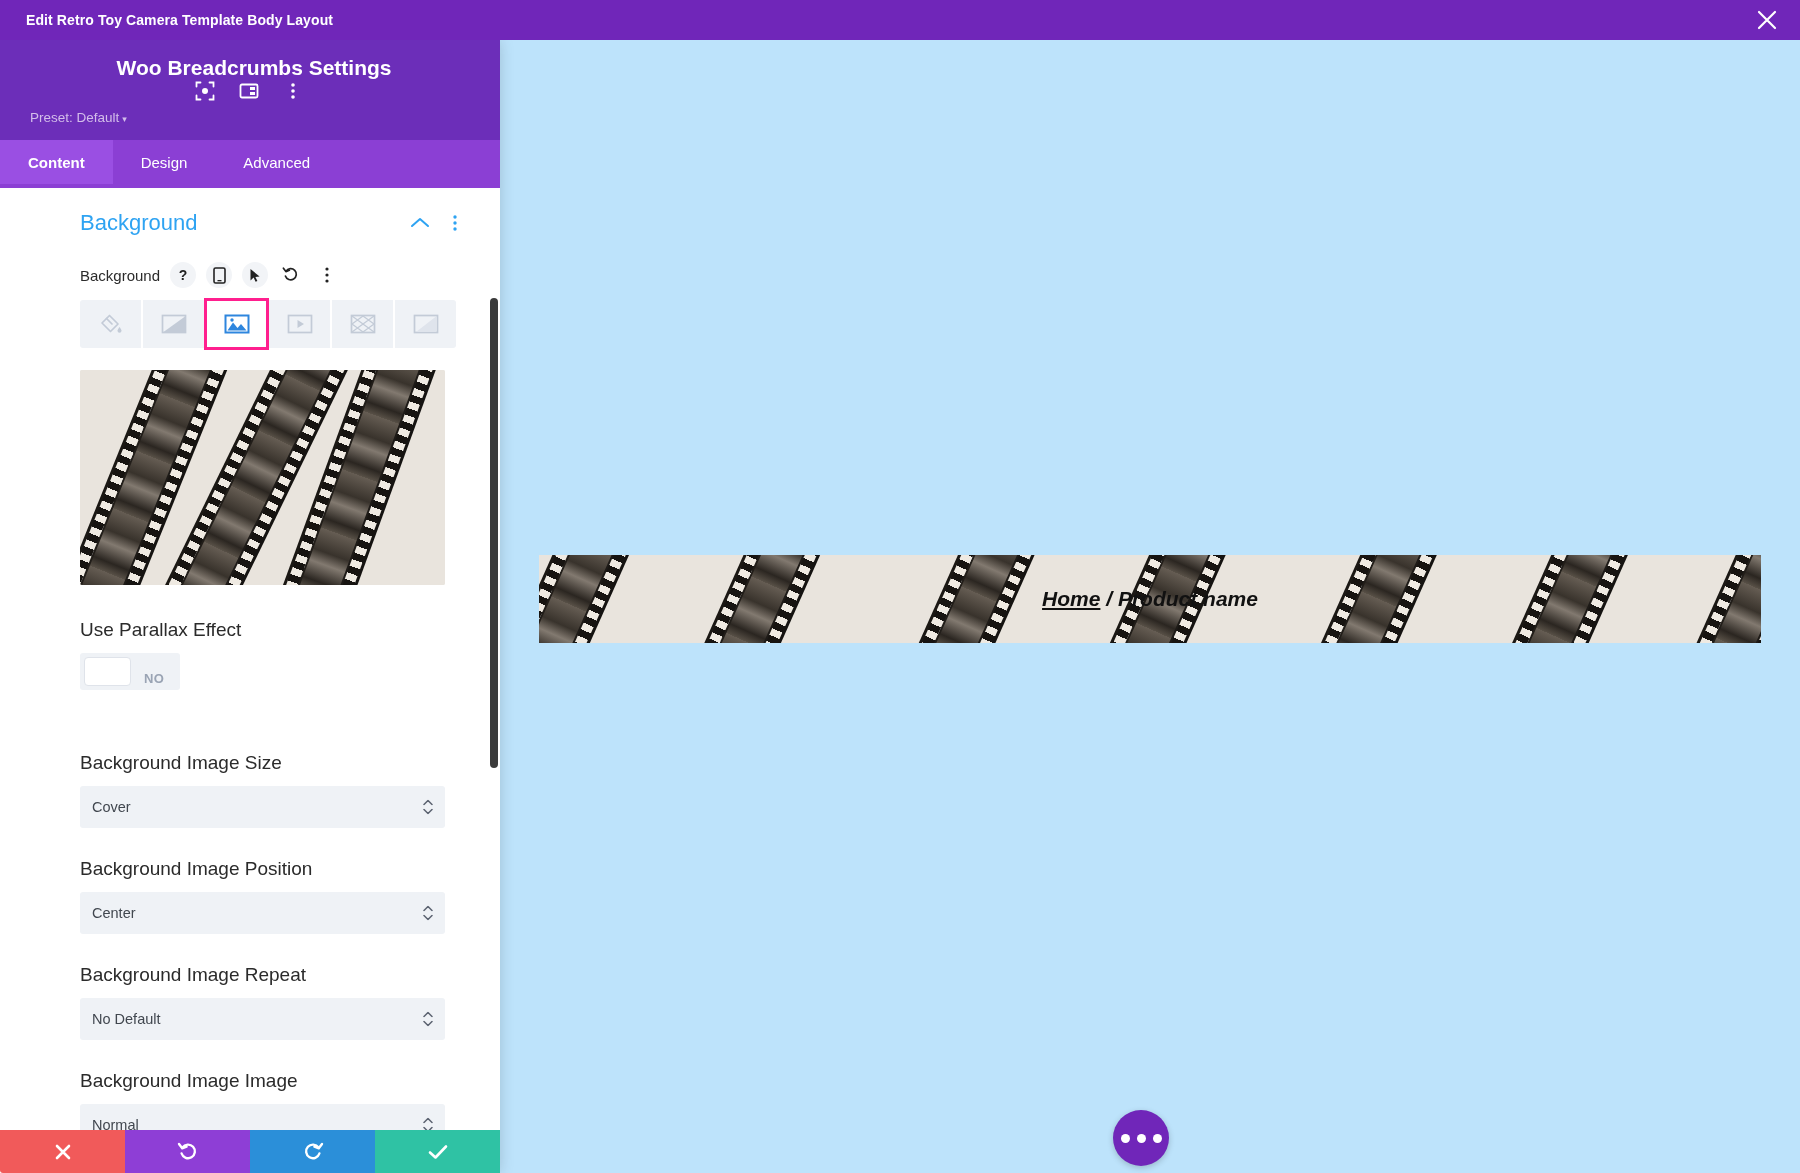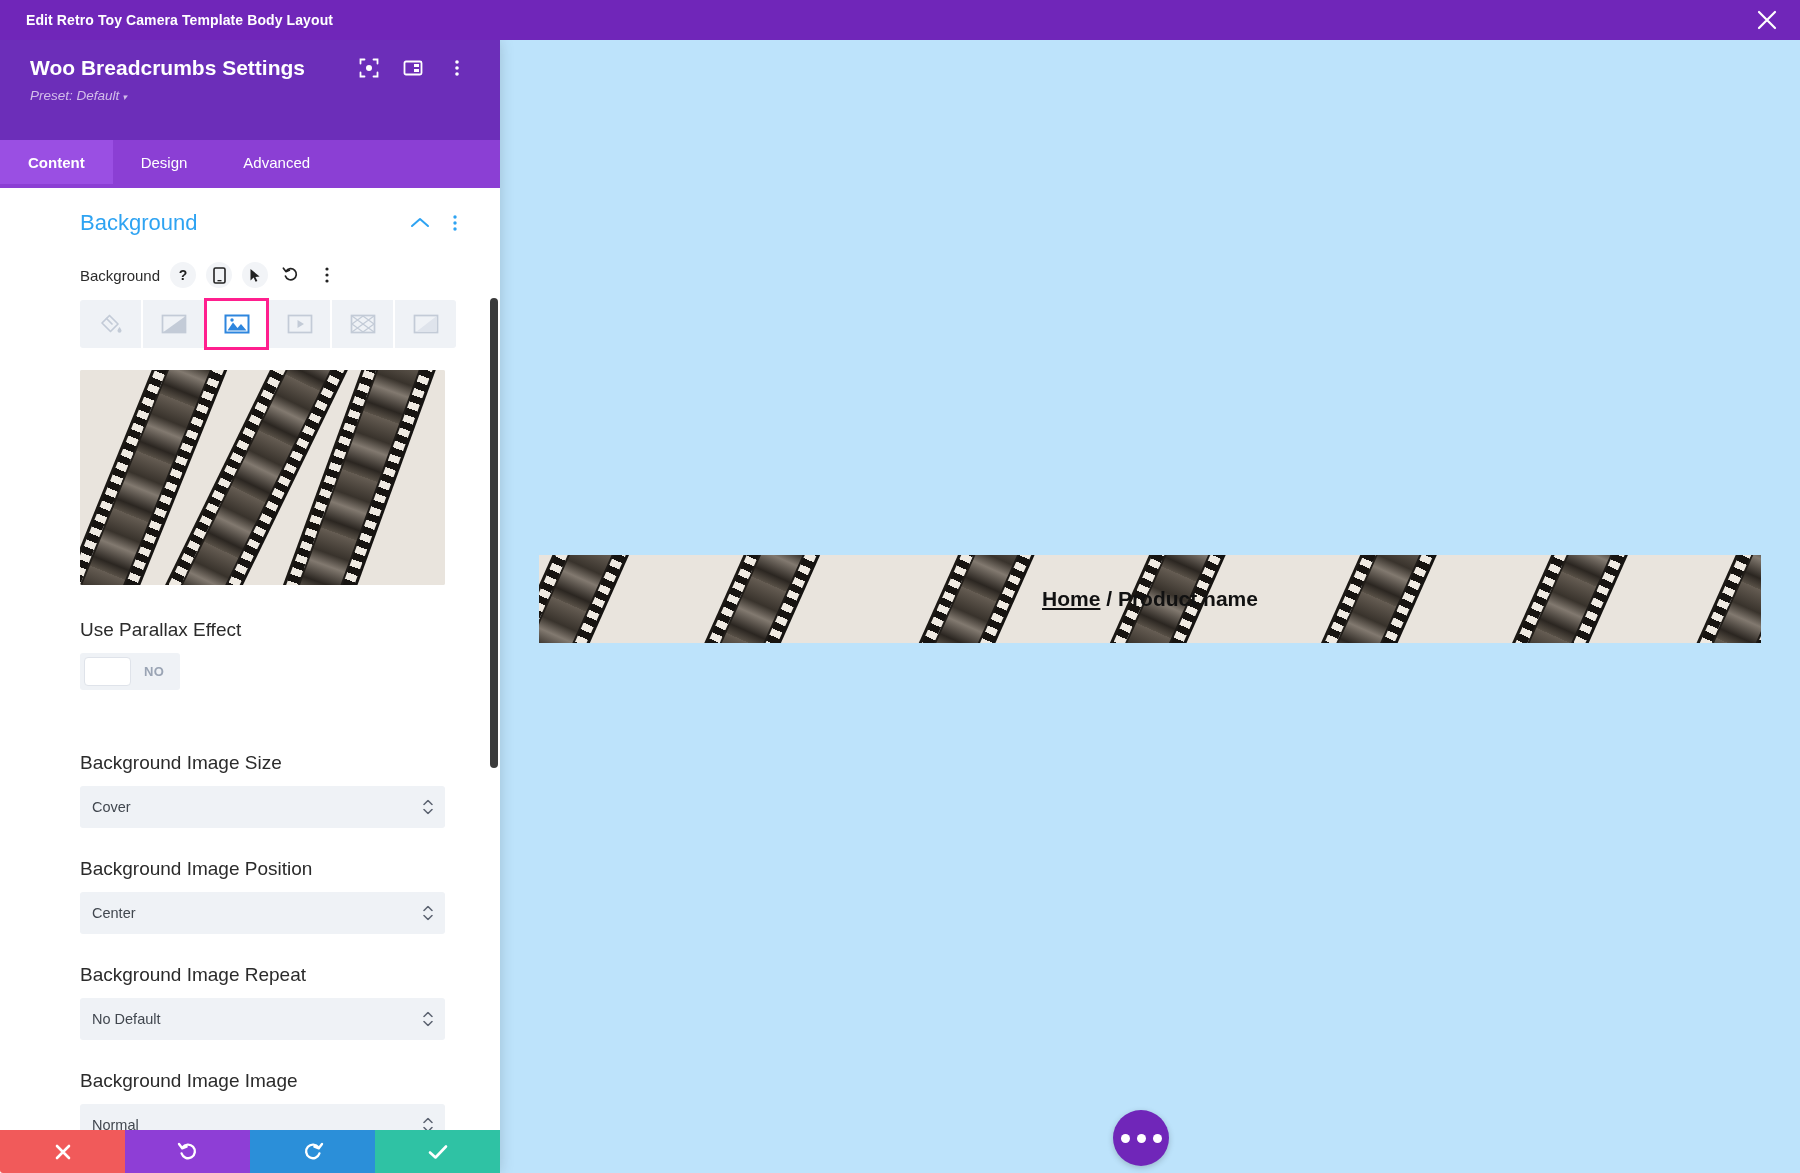--- a/index.html
+++ b/index.html
@@ -36,29 +36,29 @@
     background: #ffffff;
     display: flex; flex-direction: column;
     box-shadow: 0 0 14px rgba(0,0,0,.16);
     z-index: 30;
   }
   .panel-header {
     background: #6c2eb9; padding: 16px 0 0 0; position: relative;
     height: 100px; flex: 0 0 auto;
   }
   .panel-title-row {
-    display: flex; align-items: center; padding: 0 22px 0 30px;
+    display: flex; align-items: center; padding: 0 22px 0 30px; flex-direction: column;
   }
   .panel-title {
     color:#fff; font-size: 21px; font-weight: bold; flex: 1 1 auto;
     white-space: nowrap;
   }
   .panel-hdr-icons { display: flex; align-items: center; gap: 22px; padding-right: 10px;}
   .hdr-icon { width: 22px; height: 22px; cursor: pointer; display:flex; align-items:center; justify-content:center;}
-  .preset-row { padding: 6px 30px 0 30px; font-style: italic; }
+  .preset-row { padding: 6px 30px 0 30px; }
   .preset-text { color: #d3bdea; font-size: 13.5px; cursor: pointer; }
   .preset-caret { font-size: 9px; margin-left: 3px; }
 
   .tabs {
     display: flex; background: #8b3fd4; height: 48px; flex: 0 0 auto;
   }
   .tab {
     padding: 0 28px; height: 44px; display: flex; align-items: center;
     color: #ffffff; font-size: 15px; cursor: pointer; white-space: nowrap;
   }
@@ -105,21 +105,21 @@
     position: relative; z-index: 2;
   }
 
   .preview-img {
     width: 365px; height: 215px; margin-bottom: 34px;
     border-radius: 2px; overflow: hidden; position: relative;
     background: #e9e5df;
   }
 
   .toggle-wrap {
-    display: inline-flex; align-items: center; background: #eff2f6;
+    display: inline-flex; align-items: flex-end; background: #eff2f6;
     border-radius: 3px; padding: 4px 16px 4px 4px; margin-bottom: 32px;
     cursor: pointer;
   }
   .toggle-knob {
     width: 47px; height: 29px; background: #ffffff; border: 1px solid #dfe3ea;
     border-radius: 4px;
   }
   .toggle-text { font-size: 13px; color: #9aa4b4; font-weight: bold; margin-left: 13px; letter-spacing:.4px;}
 
   .form-group { margin-bottom: 30px; }
@@ -167,20 +167,21 @@
     position: absolute; top: 515px; left: 39px;
     width: 1222px; height: 88px;
     overflow: hidden;
     display: flex; align-items: center; justify-content: center;
   }
   .bc-text {
     position: relative; z-index: 3;
     font-size: 21px; font-weight: bold; color: #111;
     font-family: "Liberation Sans", sans-serif;
     white-space: nowrap;
+    font-style: italic;
   }
   .bc-text a { color: #111; text-decoration: underline; }
   .fab {
     position: absolute; left: 613px; top: 1070px;
     width: 56px; height: 56px; border-radius: 50%;
     background: #7026b9; display: flex; align-items: center;
     justify-content: center; gap: 7px; cursor: pointer;
     box-shadow: 0 2px 6px rgba(0,0,0,.2);
   }
   .fab span { width: 9px; height: 9px; border-radius: 50%; background: #fff; display: block; }

